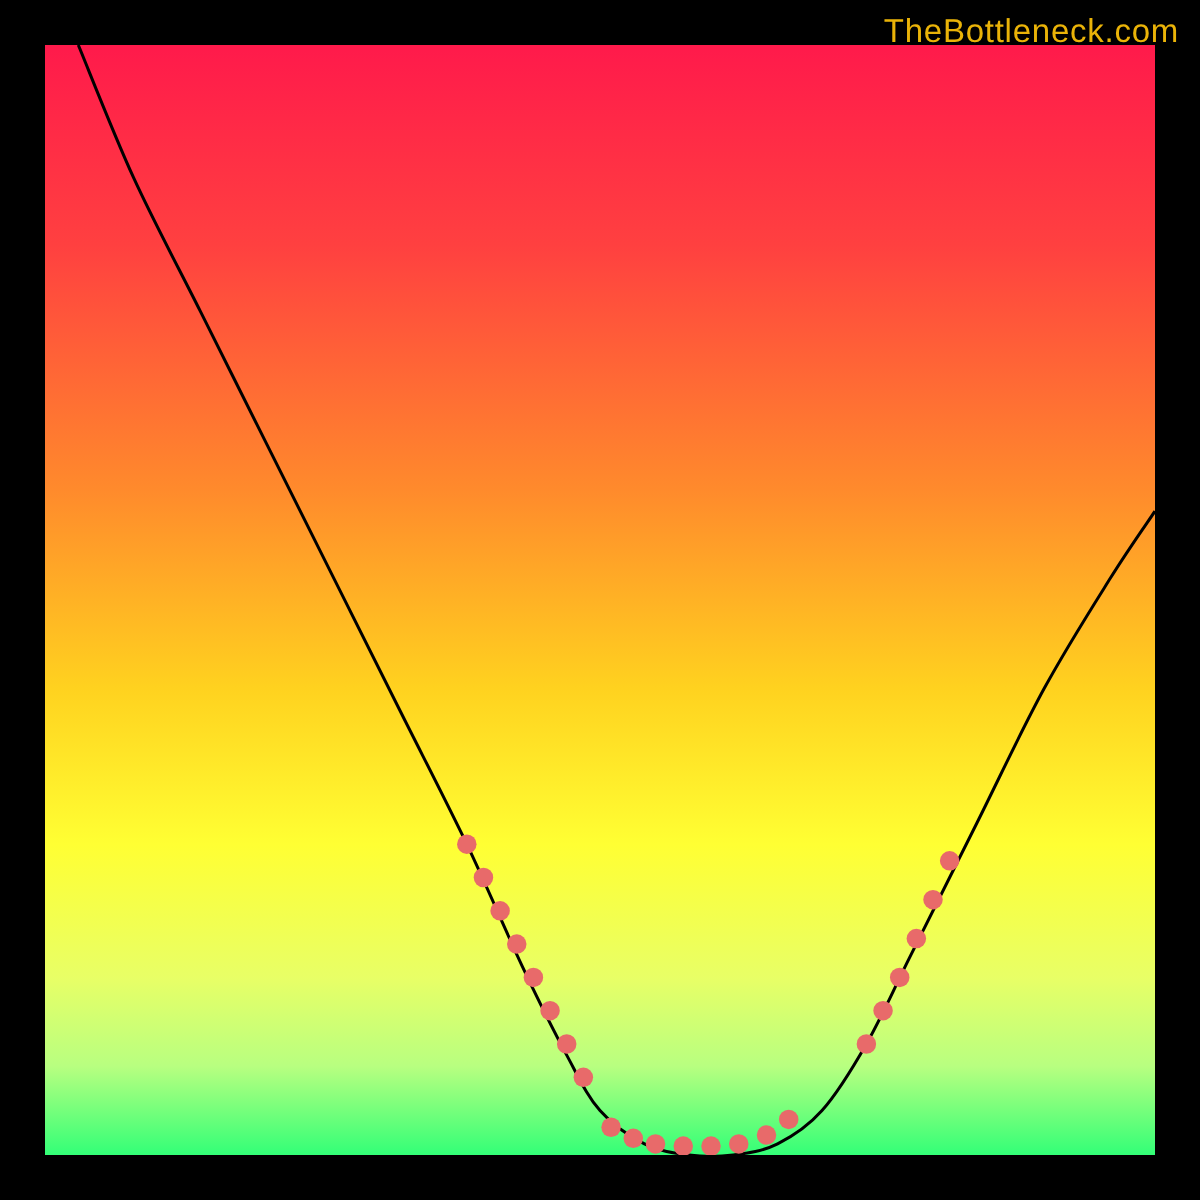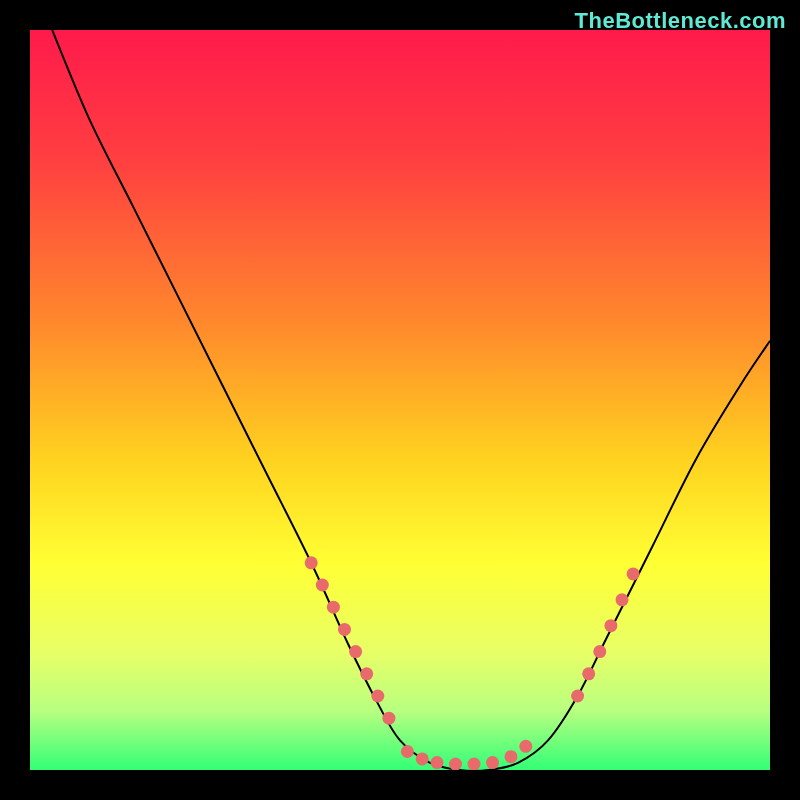--- a/index.html
+++ b/index.html
@@ -14,24 +14,24 @@
   .outer {
     position: relative;
     width: 800px;
     height: 800px;
     background: #000;
   }
   .watermark {
     position: absolute;
     top: 8px;
     right: 14px;
-    color: #5eead4;
+    color: #eab308;
     font-size: 22px;
     letter-spacing: 0.5px;
-    font-weight: 700;
+    font-weight: 400;
     z-index: 10;
   }
   
   .plot {
     position: absolute;
     left: 30px;
     top: 30px;
     width: 740px;
     height: 740px;
     overflow: hidden;

